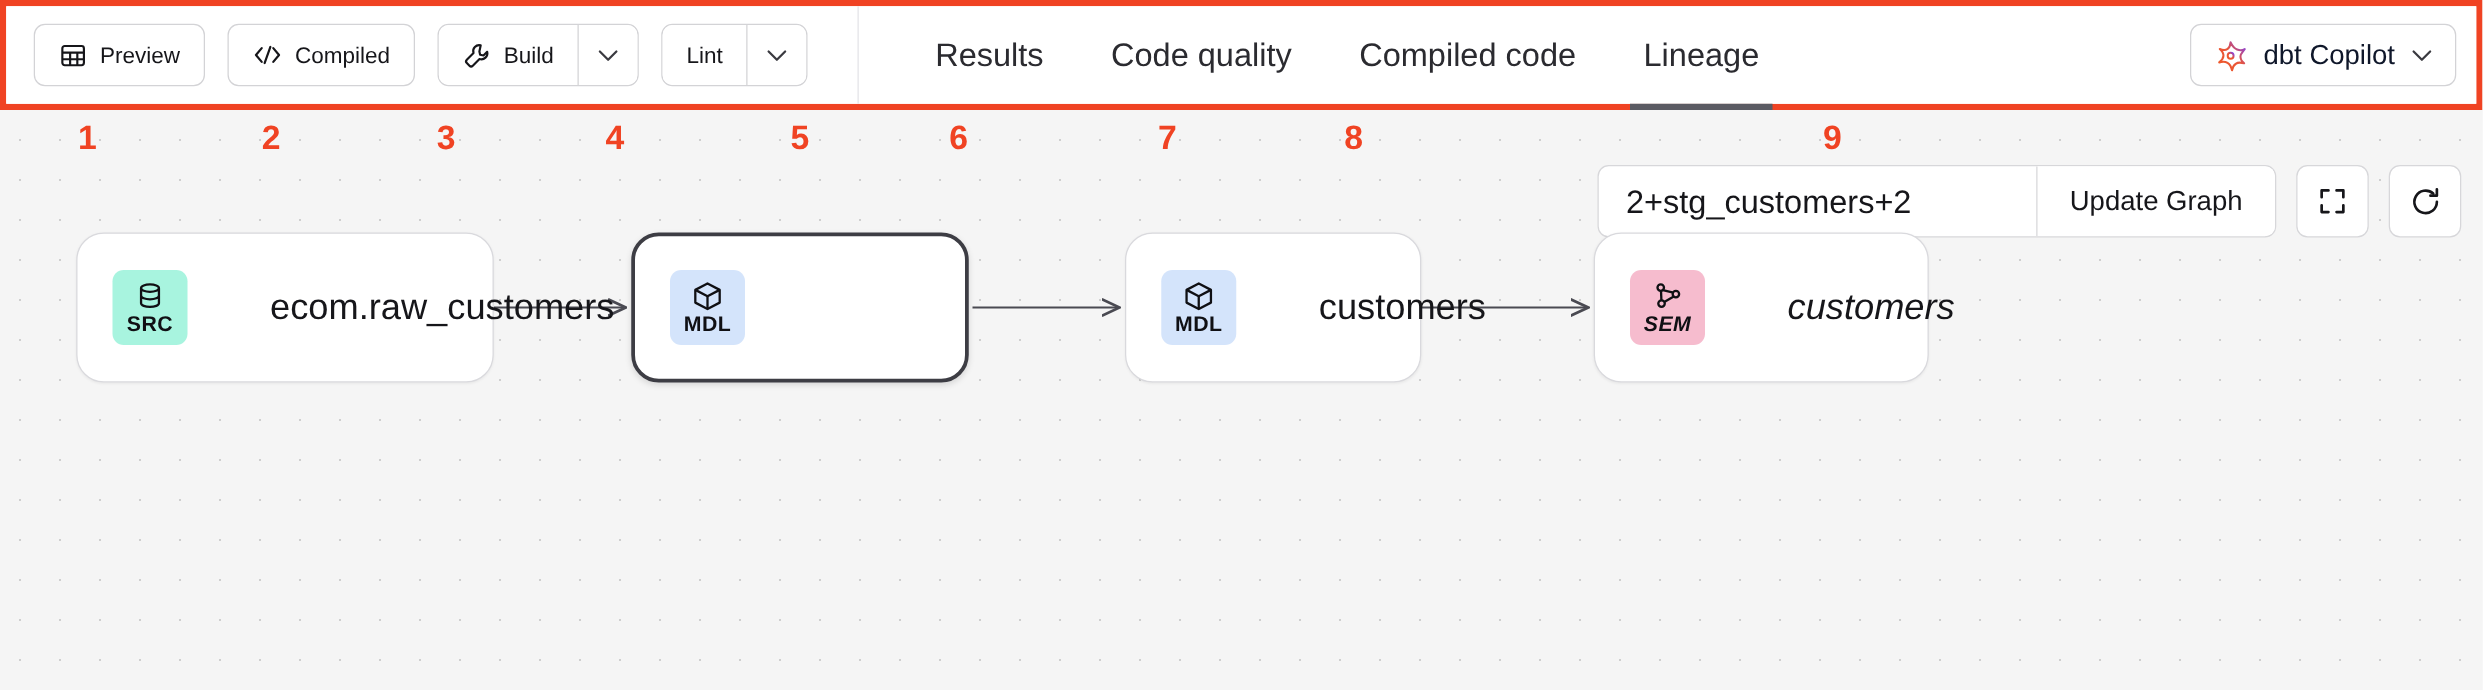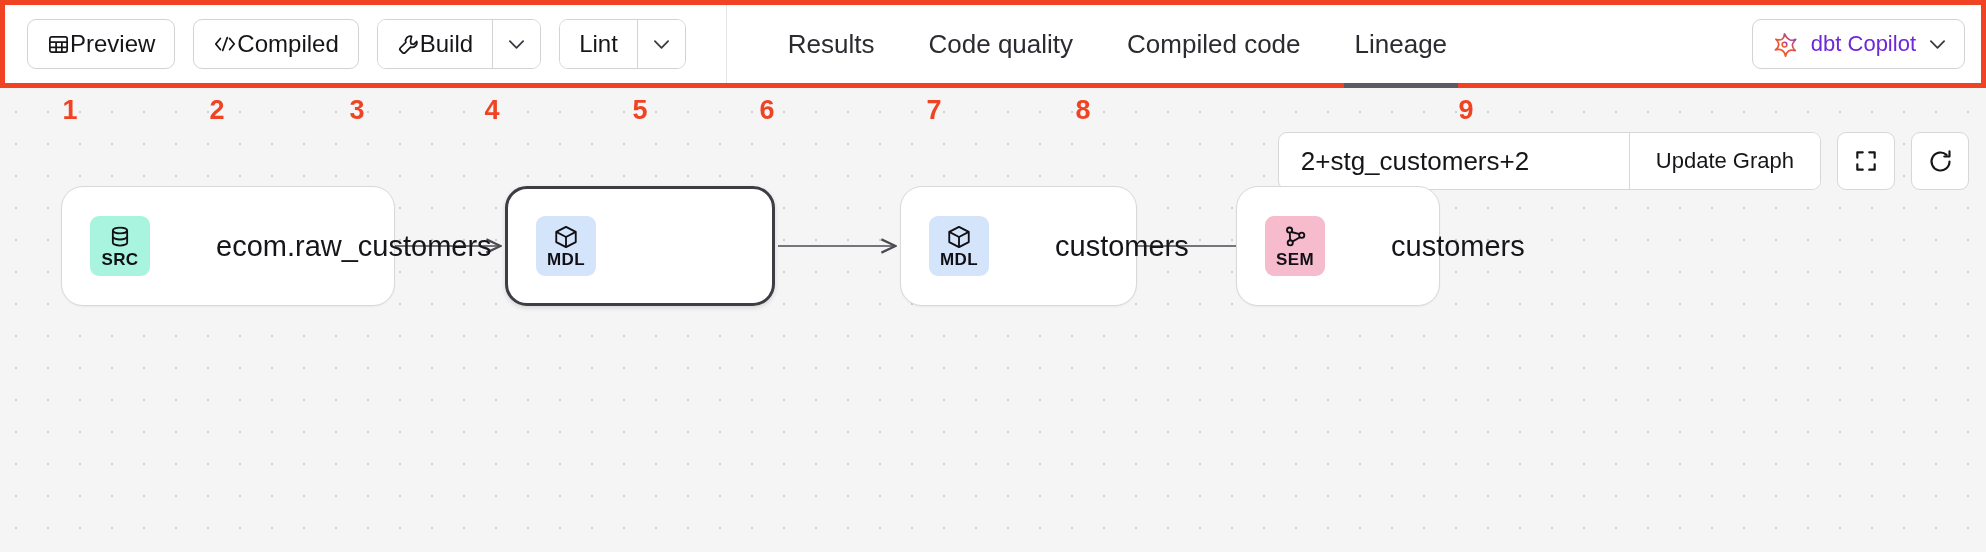--- a/index.html
+++ b/index.html
@@ -38,26 +38,27 @@
     align-items: center;
     background: #ffffff;
   }
 
   
   .btn-group { display: flex; align-items: center; }
 
   .btn {
     display: flex;
     align-items: center;
+    gap: 10px;
     height: 50px;
     padding: 0 19px;
     background: #ffffff;
     border: 1px solid #d3d3d6;
     border-radius: 9px;
-    font-size: 24px;
+    font-size: 18px;
     color: #16161a;
     white-space: nowrap;
     cursor: pointer;
     font-family: "Liberation Sans", sans-serif;
   }
 
   .btn-preview { margin-left: 22px; }
   .btn-compile { margin-left: 18px; }
 
   
@@ -126,21 +127,21 @@
     transform: translateY(-50%);
     display: flex;
     align-items: center;
     gap: 13px;
     height: 50px;
     padding: 0 18px;
     border: 1px solid #d3d3d6;
     border-radius: 9px;
     background: #fff;
     font-size: 22px;
-    color: #6d28d9;
+    color: #0f172a;
     cursor: pointer;
     white-space: nowrap;
   }
 
   
   .annot {
     position: absolute;
     top: 97px;
     font-size: 27px;
     font-weight: bold;
@@ -448,21 +449,21 @@
             <svg width="26" height="26" viewBox="0 0 24 24" fill="none" stroke="#101014" stroke-width="1.7" stroke-linejoin="round">
               <path d="M12 2.6 21 7.3v9.4L12 21.4 3 16.7V7.3z"></path>
               <path d="M3 7.3 12 12l9-4.7"></path>
               <path d="M12 12v9.4"></path>
             </svg>
           </span>
           <span class="bl">MDL</span>
         </div>
         <div class="node-label">customers</div>
       </div>
-      <div class="node" style="left: 1236px; top: 186px; width: 204px; height: 120px;">
+      <div class="node" style="left: 1275px; top: 186px; width: 268px; height: 120px; font-style: italic;">
         <div class="node-badge badge-sem">
           <span class="icon">
             <svg width="26" height="26" viewBox="0 0 24 24" fill="none" stroke="#101014" stroke-width="1.7">
               <circle cx="7" cy="5.6" r="2.4"></circle>
               <circle cx="18.2" cy="10.4" r="2.4"></circle>
               <circle cx="7.6" cy="17.4" r="2.4"></circle>
               <line x1="8.6" y1="7.4" x2="16.3" y2="9.3"></line>
               <line x1="7.2" y1="8" x2="7.5" y2="15"></line>
               <line x1="9.6" y1="16.3" x2="16.6" y2="12.2"></line>
             </svg>

